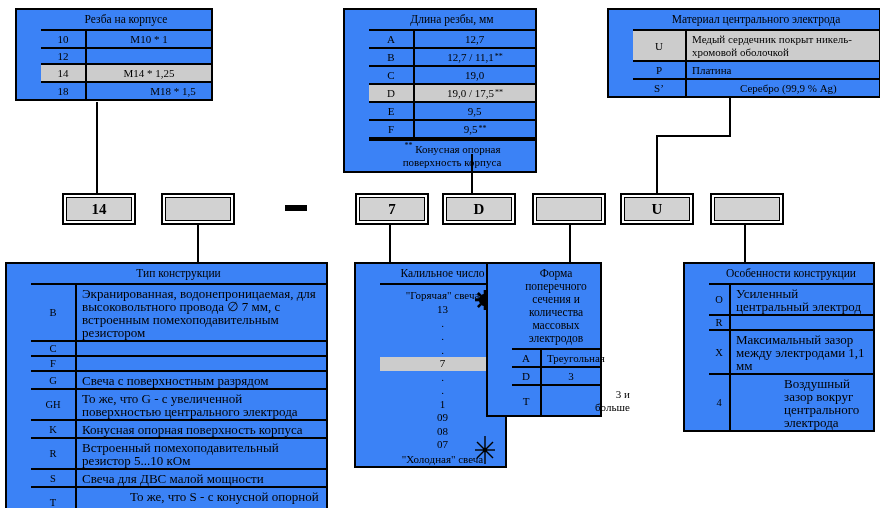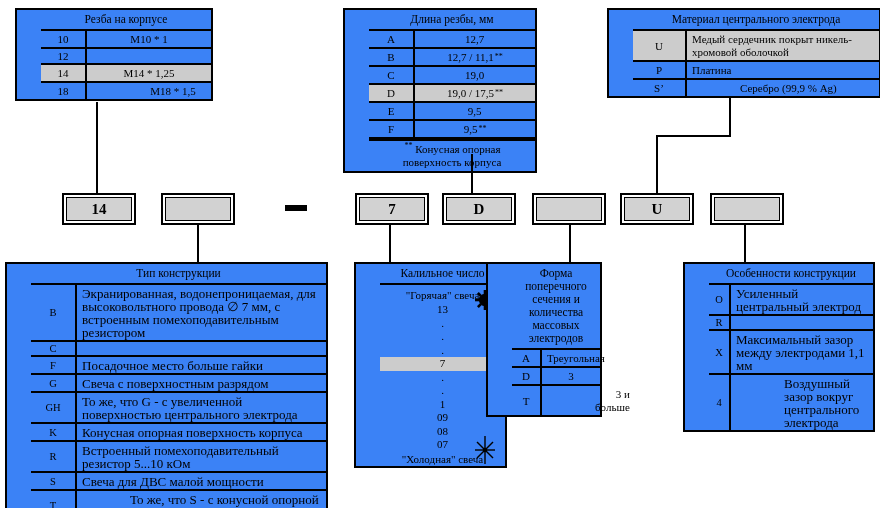--- a/index.html
+++ b/index.html
@@ -160,21 +160,20 @@
     <div class="ttl">Тип конструкции</div>
     <div class="row">
       <div class="code w44">B</div>
       <div class="val">Экранированная, водонепроницаемая, для высоковольтного провода  ∅ 7 мм, с встроенным помехоподавительным резистором</div>
     </div>
     <div class="row">
       <div class="code w44">C</div>
     </div>
     <div class="row">
       <div class="code w44">F</div>
-      <div class="val">Посадочное место больше гайки</div>
     </div>
     <div class="row">
       <div class="code w44">G</div>
       <div class="val">Свеча с поверхностным разрядом</div>
     </div>
     <div class="row">
       <div class="code w44">GH</div>
       <div class="val">То же, что G - с увеличенной поверхностью центрального электрода</div>
     </div>
     <div class="row">

